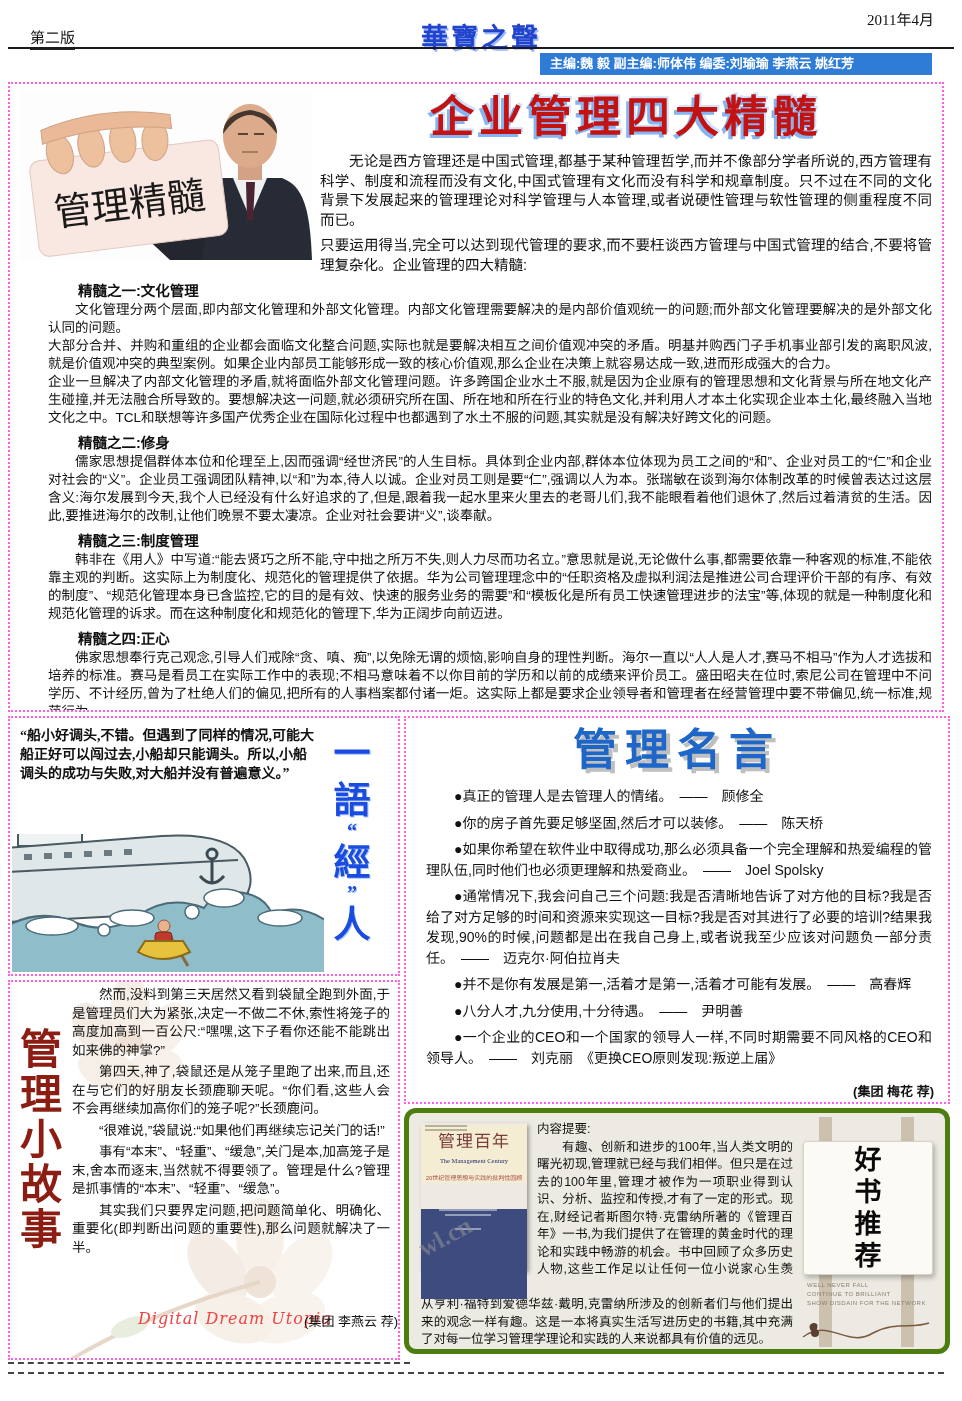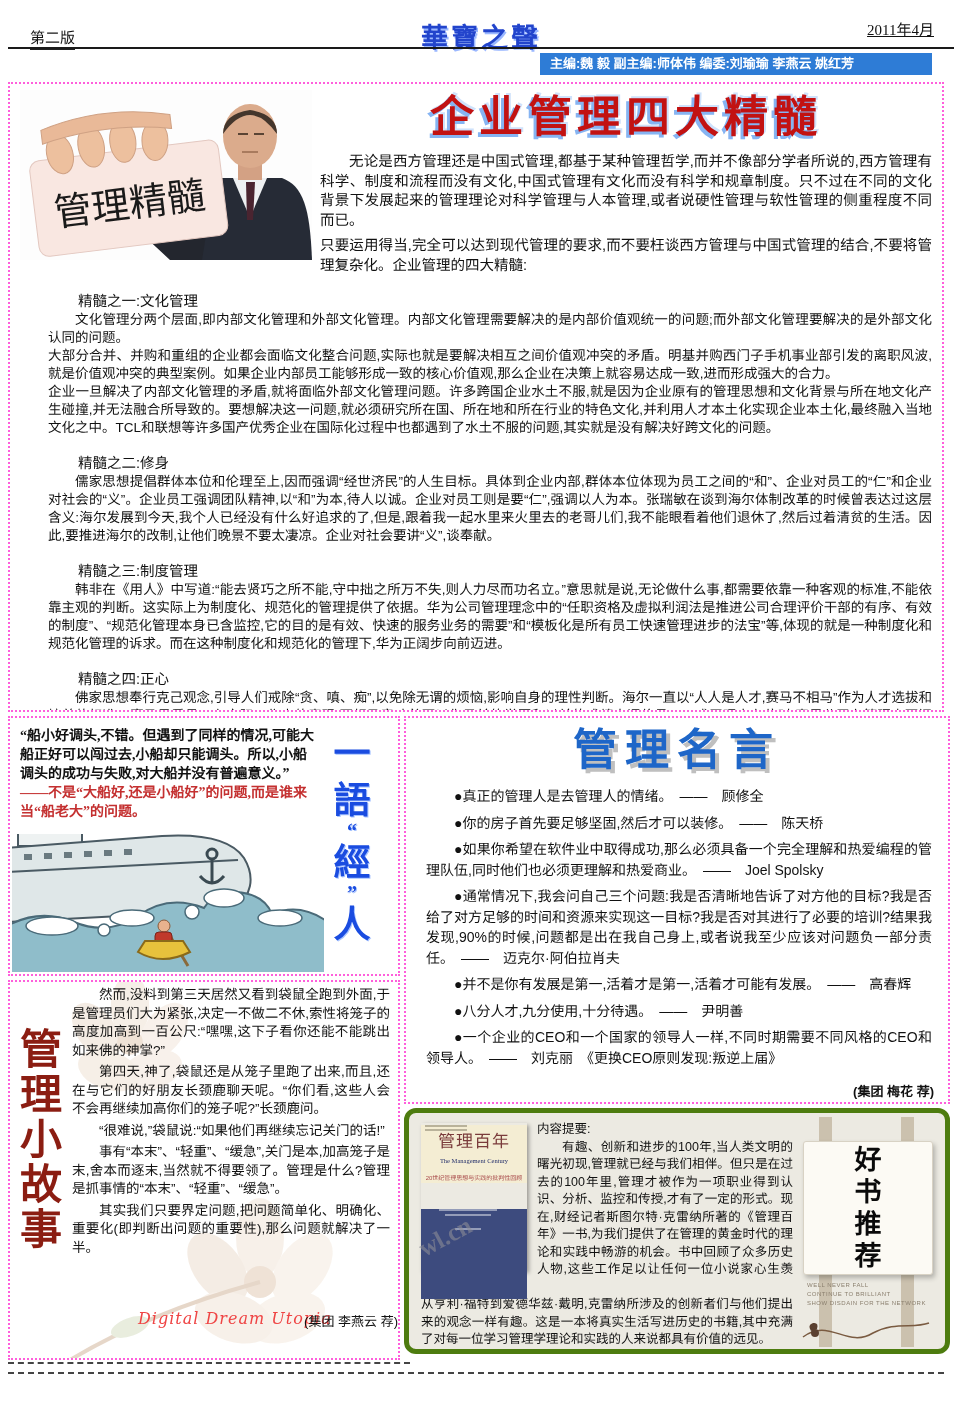--- a/index.html
+++ b/index.html
@@ -4,42 +4,42 @@
 <style>
   html,body{margin:0;padding:0;background:#fff;}
   .page{position:relative;width:962px;height:1401px;background:#fff;overflow:hidden;
         font-family:"Liberation Sans","DejaVu Sans",sans-serif;color:#111;}
 
   
   .edition{position:absolute;left:30px;top:26px;font:15px "Liberation Serif",serif;border-bottom:1px solid #222;padding-bottom:2px;}
   .masthead{position:absolute;left:0;right:0;top:16px;text-align:center;font-size:27px;font-weight:bold;
             color:#2244cc;letter-spacing:3px;font-family:"Liberation Serif",serif;
             text-shadow:1.5px 1.5px 0 #9bb8ff;}
-  .hdate{position:absolute;right:28px;top:18px;font:15px "Liberation Serif",serif;text-decoration:underline;}
+  .hdate{position:absolute;right:28px;top:8px;font:15px "Liberation Serif",serif;}
   .header-rule{position:absolute;left:8px;width:946px;top:47px;border-top:2px solid #1a1a1a;}
   .editor-bar{position:absolute;left:540px;top:53px;width:392px;height:22px;background:#2E7CD6;color:#fff;
               font-size:13px;line-height:22px;padding-left:10px;box-sizing:border-box;font-weight:bold;}
 
   
   .pbox{position:absolute;border:2px dotted #FF5EDC;box-sizing:border-box;background:#fff;overflow:hidden;}
   .box-main{left:8px;top:82px;width:936px;height:630px;}
   .box-quote{left:8px;top:716px;width:392px;height:260px;}
   .box-story{left:8px;top:980px;width:392px;height:380px;}
   .box-quotes{left:404px;top:716px;width:546px;height:388px;}
   .box-book{left:404px;top:1108px;width:546px;height:246px;border:5px solid #4d7c0f;border-radius:12px;
             background:#ECEAE2;box-sizing:border-box;position:absolute;overflow:hidden;}
 
   
   .art-flow{padding:6px 10px 0 38px;}
   .photo{float:left;width:292px;height:170px;margin:0 8px 6px -28px;}
   .art-title{overflow:hidden;text-align:center;font-size:44px;font-weight:bold;color:#C21212;
              letter-spacing:5px;font-family:"Liberation Serif",serif;line-height:56px;
              text-shadow:-3px 3px 0 #86B4F2,2px -2px 0 #cfe2fb;}
   p.intro{margin:6px 0 0 0;font-size:14.5px;line-height:19.5px;text-align:justify;}
-  .sec-head{margin:14px 0 1px 30px;font-size:14.5px;font-weight:normal;}
+  .sec-head{margin:4px 0 1px 30px;font-size:14.5px;font-weight:bold;}
   p.bp{margin:0;font-size:13.5px;line-height:18px;text-align:justify;}
   .ind{text-indent:2em;}
 
   
   .quote-flow{margin:8px 84px 0 10px;}
   .q-black{margin:0;font-family:"Liberation Serif",serif;font-weight:bold;font-size:14px;line-height:19px;}
   .q-red{margin:0;font-family:"Liberation Serif",serif;font-weight:bold;font-size:14px;line-height:19px;color:#C43030;}
   .ship{position:absolute;left:2px;bottom:2px;width:312px;height:138px;}
   .vt-blue{position:absolute;right:22px;top:12px;width:48px;text-align:center;color:#1a4ce0;font-weight:bold;
            font-family:"Liberation Serif",serif;text-shadow:1px 1px 0 #a8c4ff;display:flex;flex-direction:column;align-items:center;}
@@ -152,21 +152,20 @@
 
       <h4 class="sec-head">精髓之四:正心</h4>
       <p class="bp ind">佛家思想奉行克己观念,引导人们戒除“贪、嗔、痴”,以免除无谓的烦恼,影响自身的理性判断。海尔一直以“人人是人才,赛马不相马”作为人才选拔和培养的标准。赛马是看员工在实际工作中的表现;不相马意味着不以你目前的学历和以前的成绩来评价员工。盛田昭夫在位时,索尼公司在管理中不问学历、不计经历,曾为了杜绝人们的偏见,把所有的人事档案都付诸一炬。这实际上都是要求企业领导者和管理者在经营管理中要不带偏见,统一标准,规范行为。</p>
 
     </div>
   </div>
 
   <div class="pbox box-quote">
     <div class="quote-flow">
       <p class="q-black">“船小好调头,不错。但遇到了同样的情况,可能大船正好可以闯过去,小船却只能调头。所以,小船调头的成功与失败,对大船并没有普遍意义。”</p>
-      <p class="q-red">——不是“大船好,还是小船好”的问题,而是谁来当“船老大”的问题。</p>
     </div>
     <div class="ship">
       <svg width="312" height="138" viewBox="0 0 312 138">
         <rect x="6" y="-4" width="64" height="16" fill="#eef2f2" stroke="#4a5a63" stroke-width="2"></rect>
         <path d="M-5,14 L150,2 C200,-1 222,9 232,24 C244,44 239,62 222,76 L-5,88 Z" fill="#dfe7e8" stroke="#4a5a63" stroke-width="2"></path>
         <path d="M-5,38 L226,26" fill="none" stroke="#4a5a63" stroke-width="2"></path>
         <g fill="#6a7a80">
           <rect x="12" y="20" width="8" height="6"></rect>
             <rect x="32" y="19" width="8" height="6"></rect>
           <rect x="52" y="18" width="8" height="6"></rect>

